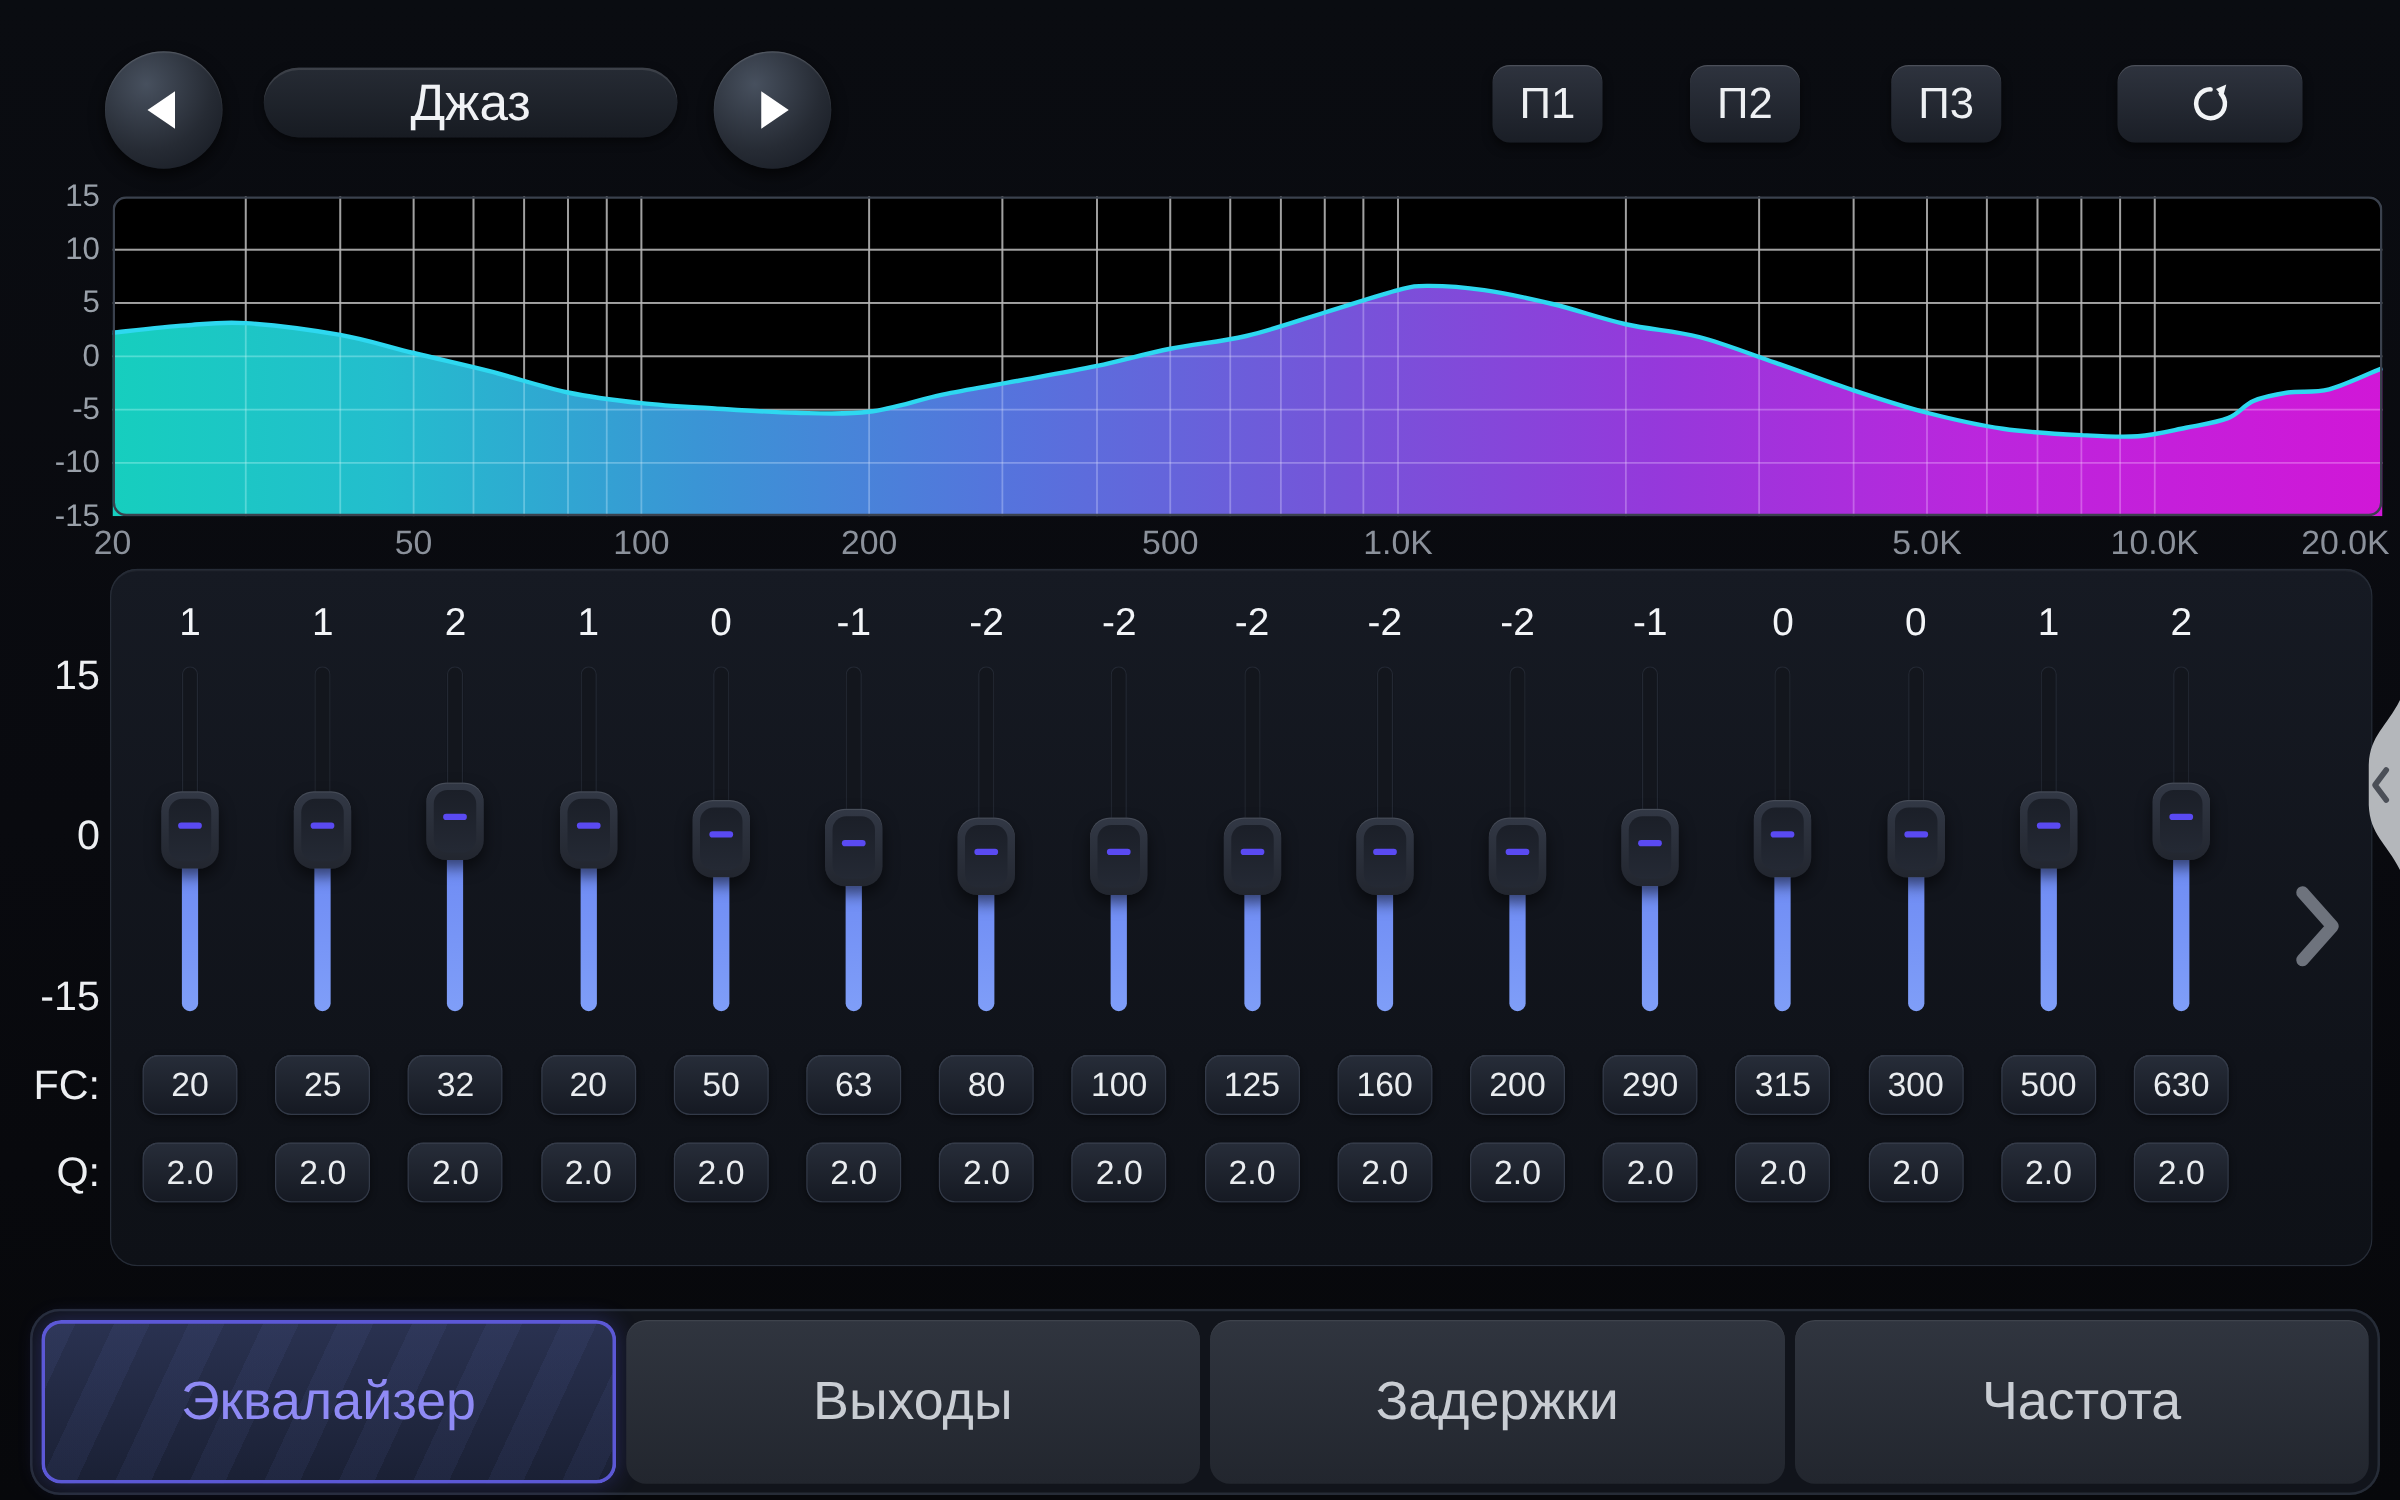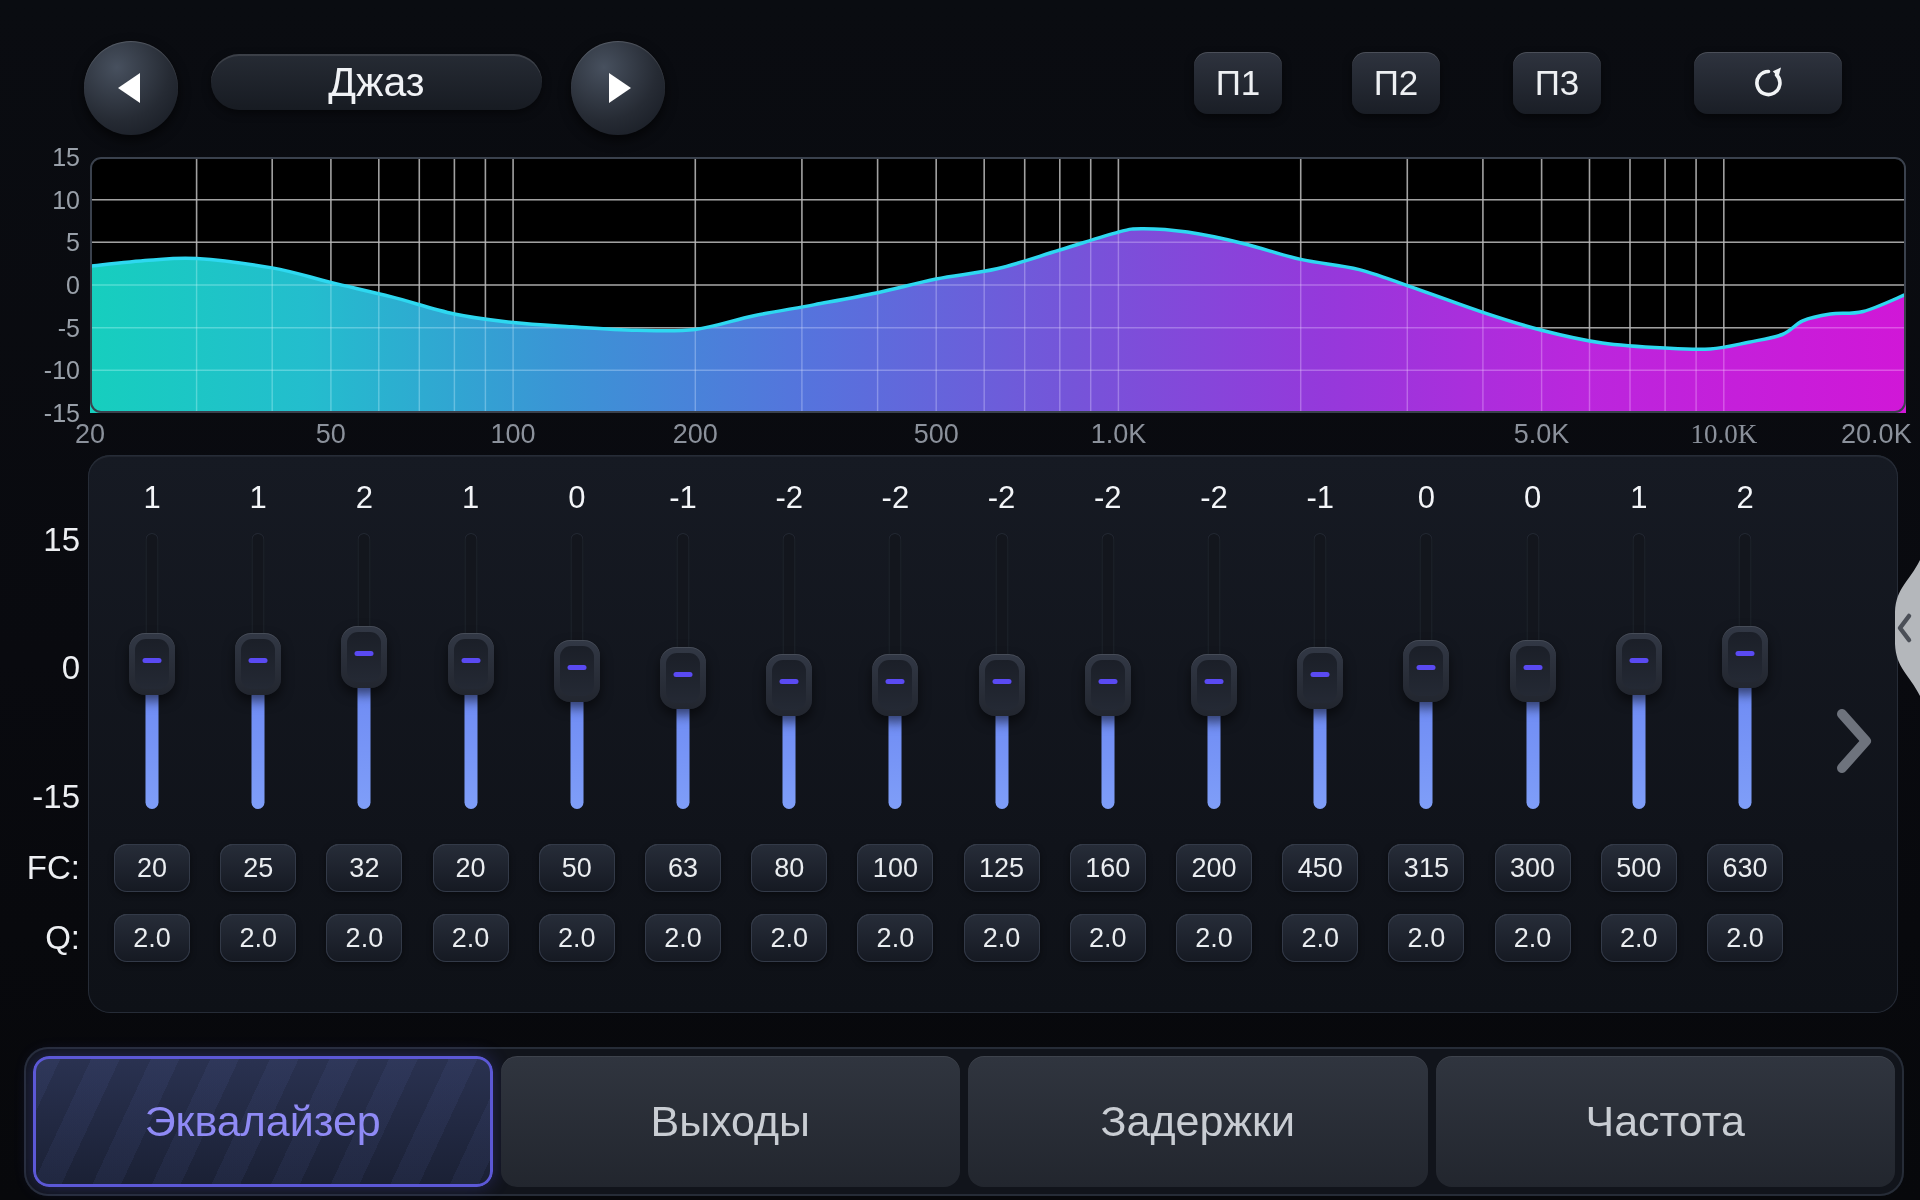--- a/index.html
+++ b/index.html
@@ -209,21 +209,21 @@
     </div>
   <div id="x-ticks">
       <span class="x-tick" style="left: 90px;">20</span>
       <span class="x-tick" style="left: 330.886px;">50</span>
       <span class="x-tick" style="left: 513.11px;">100</span>
       <span class="x-tick" style="left: 695.333px;">200</span>
       <span class="x-tick" style="left: 936.22px;">500</span>
       <span class="x-tick" style="left: 1118.44px;">1.0K</span>
       <span class="x-tick" style="left: 1300.67px; margin-top: 40px;">2.0K</span>
       <span class="x-tick" style="left: 1541.55px;">5.0K</span>
-      <span class="x-tick" style="left: 1723.78px; font-family: Liberation Serif, serif;">10.0K</span>
+      <span class="x-tick" style="left: 1723.78px;">10.0K</span>
       <span class="x-tick" style="left: 1906px; transform: translateX(-92%);">20.0K</span>
     </div>
 
   <span class="side-label" style="top:540px">15</span>
   <span class="side-label" style="top:668px">0</span>
   <span class="side-label" style="top:797px">-15</span>
   <span class="side-label" style="top:868px">FC:</span>
   <span class="side-label" style="top:938px">Q:</span>
 
   <div class="eq-panel" id="eq-panel">
@@ -337,21 +337,21 @@
         <div class="chip fc-chip">200</div>
         <div class="chip q-chip">2.0</div>
       </div>
       <div class="band" style="left: 1179.2px;">
         <div class="band-value">-1</div>
         <div class="slider">
           <div class="track"></div>
           <div class="fill" style="height: 130.9px;"></div>
           <div class="handle" style="top: 114.1px;"></div>
         </div>
-        <div class="chip fc-chip">450</div>
+        <div class="chip fc-chip">290</div>
         <div class="chip q-chip">2.0</div>
       </div>
       <div class="band" style="left: 1285.4px;">
         <div class="band-value">0</div>
         <div class="slider">
           <div class="track"></div>
           <div class="fill" style="height: 138px;"></div>
           <div class="handle" style="top: 107px;"></div>
         </div>
         <div class="chip fc-chip">315</div>

